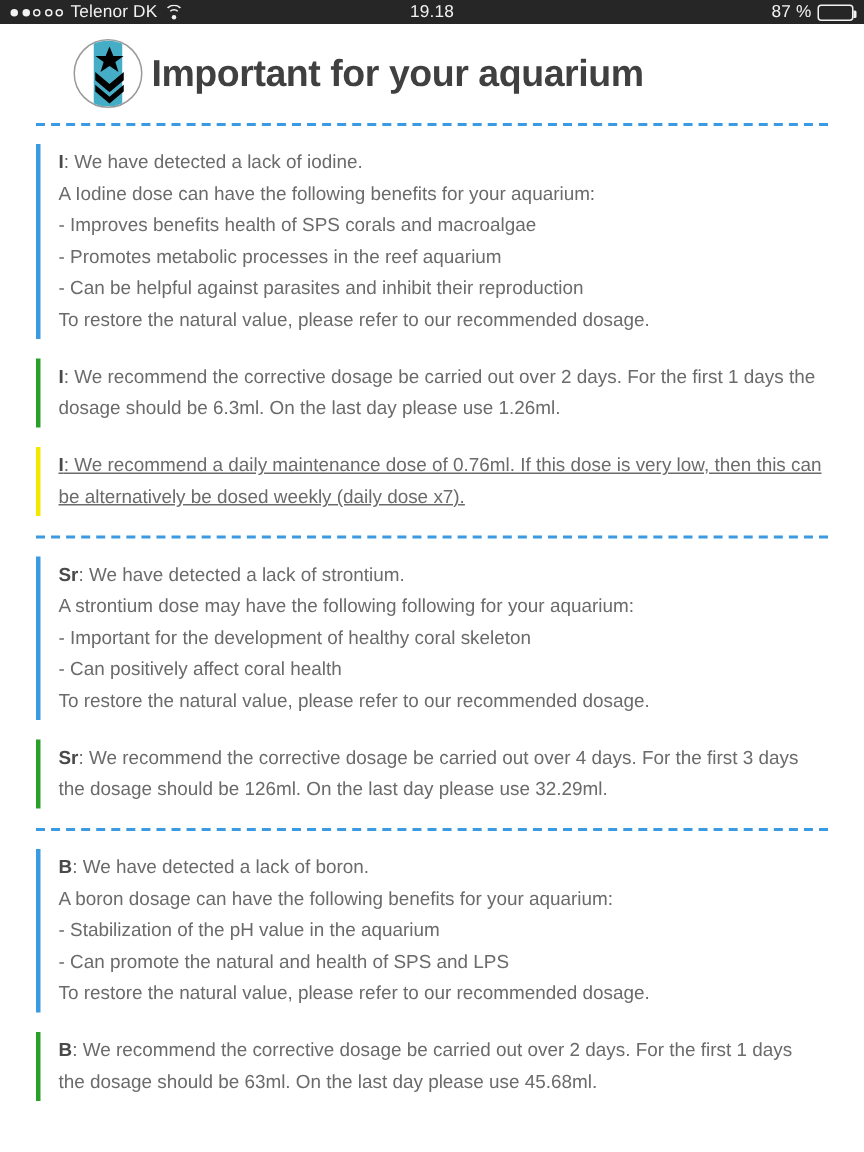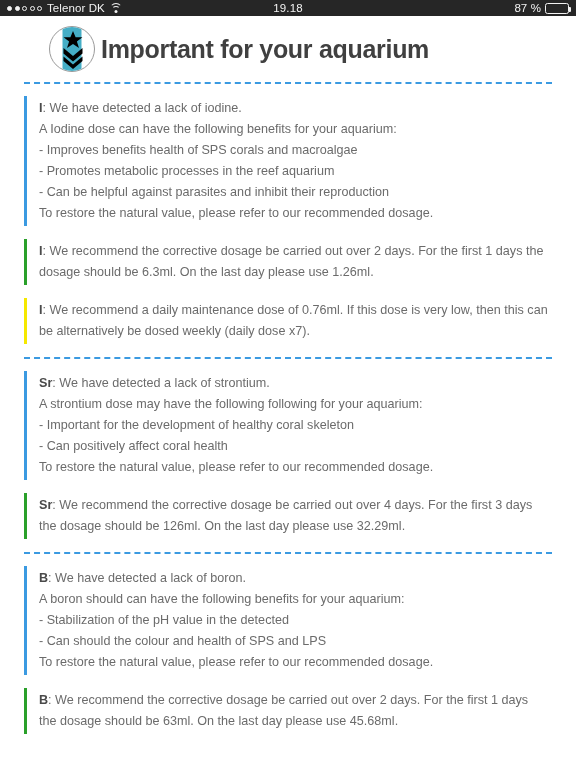--- a/index.html
+++ b/index.html
@@ -129,21 +129,21 @@
   .msg {
     padding: 2px 4px 2px 12px;
     margin-bottom: 13px;
     border-left: 3px solid #b91c1c;
     font-size: 12.6px;
     line-height: 21px;
     color: #6b6b6b;
   }
   .msg.info       { border-left-color: #3b9ae1; }
   .msg.corrective { border-left-color: #2aa02a; }
-  .msg.maintain   { border-left-color: #f5e800; }
+  .msg.maintain   { border-left-color: #f5e800; text-decoration: underline; }
 
   .msg .sym { font-weight: bold; color: #4a4a4a; }
   .msg p { margin: 0; }
 
   .spacer { height: 18px; }
 </style>
 </head>
 <body>
 
 <div class="statusbar">
@@ -209,23 +209,23 @@
         <p>- Important for the development of healthy coral skeleton</p>
         <p>- Can positively affect coral health</p>
         <p>To restore the natural value, please refer to our recommended dosage.</p>
       </div>
       <div class="msg corrective">
         <p><span class="sym">Sr</span>: We recommend the corrective dosage be carried out over 4 days. For the first 3 days the dosage should be 126ml. On the last day please use 32.29ml.</p>
       </div>
       <hr class="divider mid">
       <div class="msg info">
         <p><span class="sym">B</span>: We have detected a lack of boron.</p>
-        <p>A boron should can have the following benefits for your aquarium:</p>
-        <p>- Stabilization of the pH value in the detected</p>
-        <p>- Can should the colour and health of SPS and LPS</p>
+        <p>A boron dosage can have the following benefits for your aquarium:</p>
+        <p>- Stabilization of the pH value in the aquarium</p>
+        <p>- Can promote the natural and health of SPS and LPS</p>
         <p>To restore the natural value, please refer to our recommended dosage.</p>
       </div>
       <div class="msg corrective">
         <p><span class="sym">B</span>: We recommend the corrective dosage be carried out over 2 days. For the first 1 days the dosage should be 63ml. On the last day please use 45.68ml.</p>
       </div>
     </div>
 
   <div class="spacer"></div>
 
 </div>

